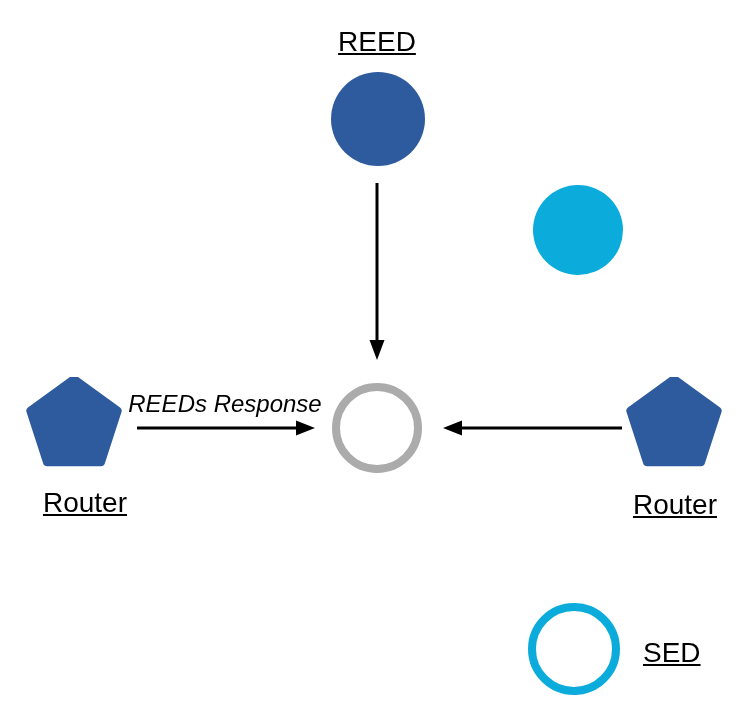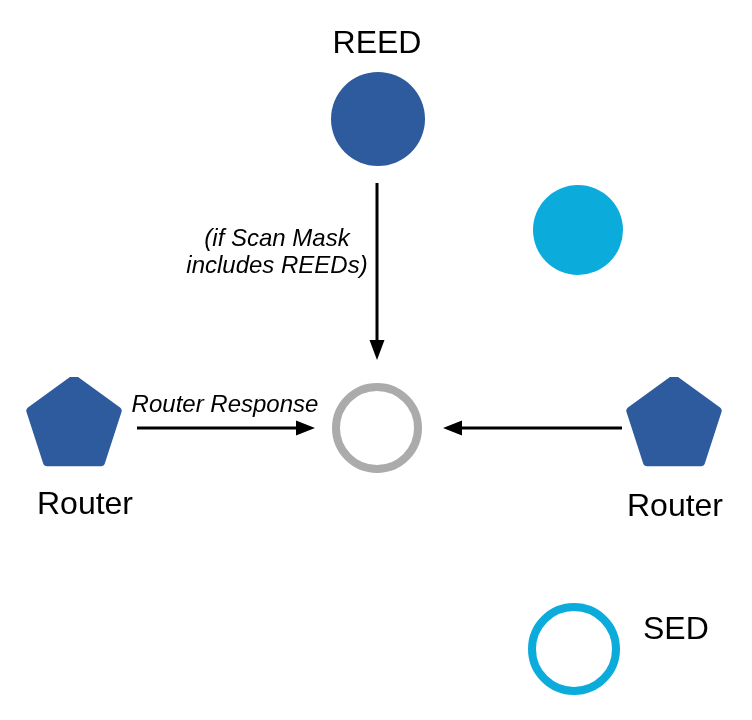--- a/index.html
+++ b/index.html
@@ -22,24 +22,25 @@
   }
   .arrows line {
     stroke: var(--arrow-black, #000000);
     stroke-width: 3;
   }
   .arrows polygon {
     fill: var(--arrow-black, #000000);
   }
   .label {
     position: absolute;
-    font-size: 32px;
+    font-size: 28px;
     line-height: 40px;
     color: var(--text-black, #000000);
     white-space: nowrap;
+    text-decoration: underline;
   }
   .label.centered {
     width: 200px;
     text-align: center;
   }
   .note {
     position: absolute;
     font-size: 24px;
     font-style: italic;
     line-height: 27px;
@@ -85,37 +86,33 @@
     </g>
     <g>
       <line x1="622" y1="428" x2="460" y2="428"></line>
       <polygon points="443,428 462,420.5 462,435.5"></polygon>
     </g>
   </svg>
 
   <div class="label centered" style="left:277px; top:22px;">REED</div>
   <div class="circle blue-filled" style="left:331px; top:72px; width:94px; height:94px;"></div>
 
-  <div class="note" style="left:177px; top:224px;">
-    <div>(if Scan Mask</div>
-    <div>includes REEDs)</div>
-  </div>
 
   <div class="circle cyan-filled" style="left:533px; top:185px; width:90px; height:90px;"></div>
 
   <div class="circle gray-outlined" style="left:332px; top:383px; width:90px; height:90px;"></div>
 
-  <div class="note" style="left:125px; top:390px;">Router Response</div>
+  <div class="note" style="left:125px; top:390px;">REEDs Response</div>
 
   <svg class="pentagon" style="left:24px; top:377px;" viewBox="0 0 100 96" xmlns="http://www.w3.org/2000/svg">
     <polygon points="50,2 93.7,33.8 77,85.2 23,85.2 6.3,33.8"></polygon>
   </svg>
   <div class="label centered" style="left:-15px; top:483px;">Router</div>
 
   <svg class="pentagon" style="left:624px; top:377px;" viewBox="0 0 100 96" xmlns="http://www.w3.org/2000/svg">
     <polygon points="50,2 93.7,33.8 77,85.2 23,85.2 6.3,33.8"></polygon>
   </svg>
   <div class="label centered" style="left:575px; top:485px;">Router</div>
 
   <div class="circle cyan-outlined" style="left:528px; top:603px; width:92px; height:92px;"></div>
-  <div class="label" style="left:643px; top:608px;">SED</div>
+  <div class="label" style="left:643px; top:633px;">SED</div>
 
 </div>
 
 </body></html>

